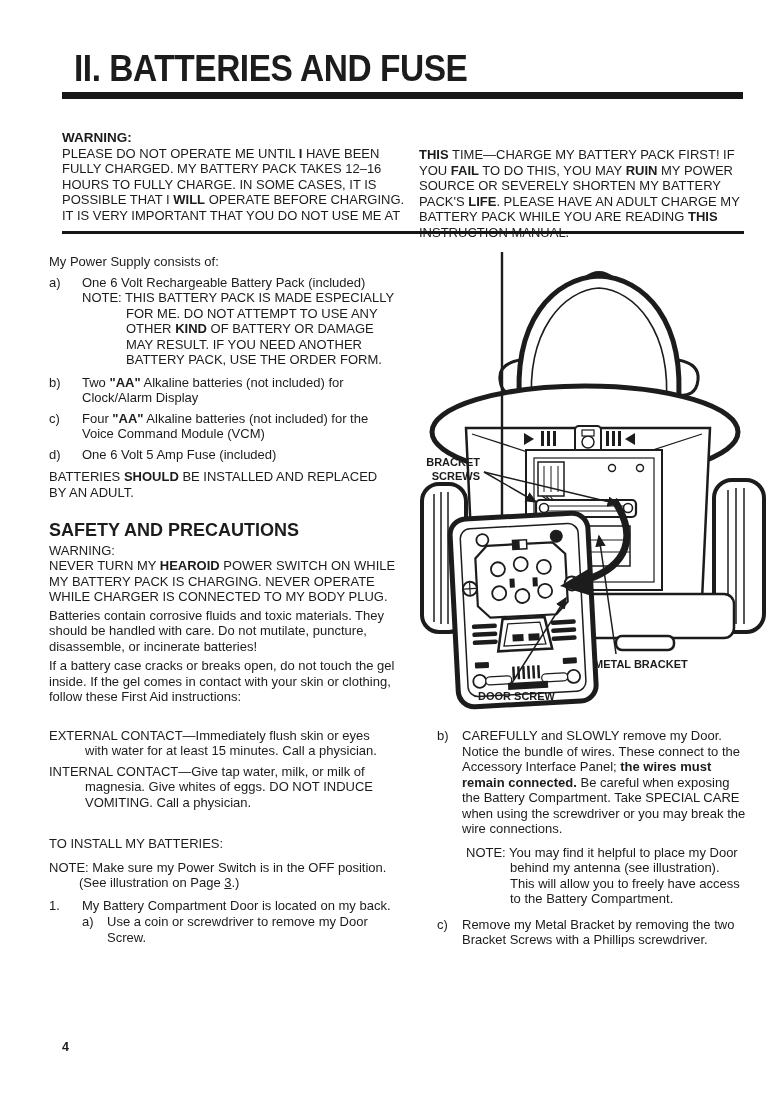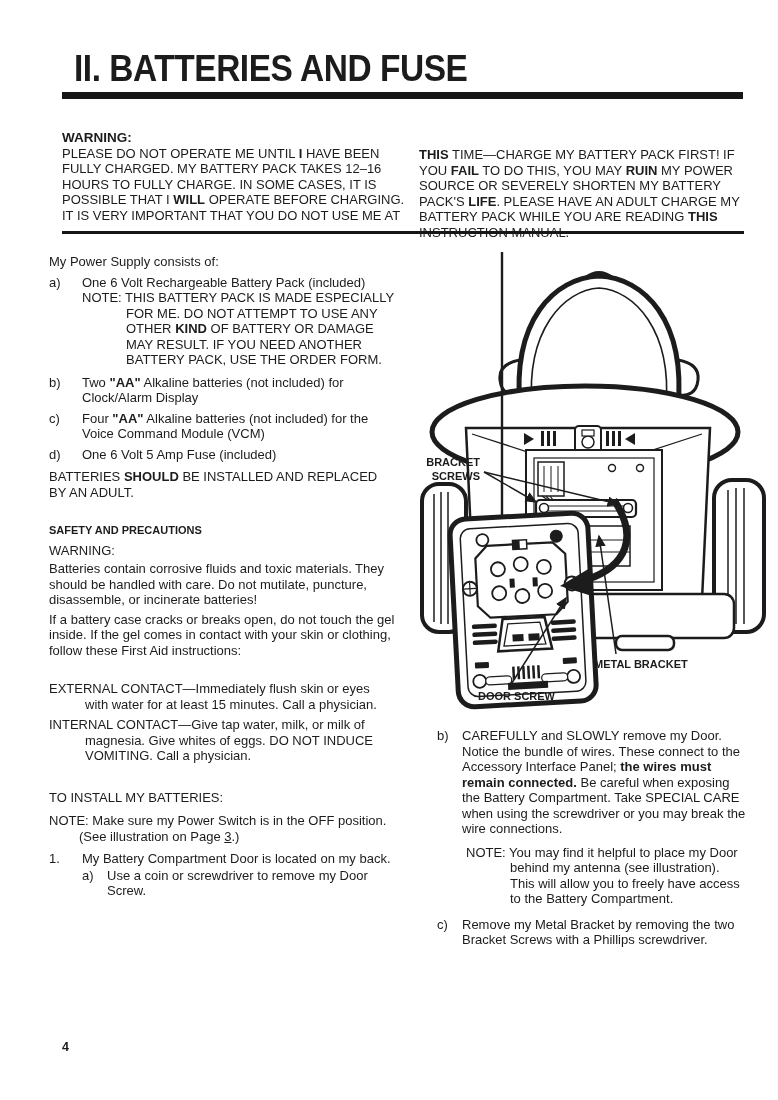--- a/index.html
+++ b/index.html
@@ -18,21 +18,21 @@
   
   .warn-band{position:absolute; left:62px; top:130px; width:682px;}
   .warn-cols{display:flex; gap:13px;}
   .warn-col{width:344px; font-size:13px; line-height:15.6px;}
   .warn-col.right{width:325px; padding-top:17px;}
   .warn-heading{font-weight:bold; font-size:13.5px; margin:0 0 2px 0;}
   .warn-col p{margin:0;}
   .warn-rule{position:absolute; left:62px; top:231px; width:682px; height:2.5px; background:#161616;}
   
   .body-txt{font-size:13px; line-height:15.5px;}
-  .sec-heading{font-size:11px; font-weight:bold; margin:0;}
+  .sec-heading{font-size:18px; font-weight:bold; margin:0;}
   .hang44{padding-left:44px; text-indent:-44px;}
   .hang36{padding-left:36px; text-indent:-36px;}
   .hang30{padding-left:30px; text-indent:-30px;}
   .ind33{margin-left:33px;}
   
   .col-left{position:absolute; left:49px; top:254px; width:347px;}
   .col-left p{margin:0;}
   .li{display:flex; margin-top:5px;}
   .li .m{width:33px; flex:none;}
   .li .t{flex:1;}
@@ -95,20 +95,21 @@
 
     <div class="li">
       <span class="m">d)</span>
       <span class="t">One 6 Volt 5 Amp Fuse (included)</span>
     </div>
 
     <p style="margin-top:7px">BATTERIES <b>SHOULD</b> BE INSTALLED AND REPLACED BY AN ADULT.</p>
 
     <p class="sec-heading" style="margin-top:23px">SAFETY AND PRECAUTIONS</p>
     <p style="margin-top:4px">WARNING:</p>
+    <p class="ind33">NEVER TURN MY <b>HEAROID</b> POWER SWITCH ON WHILE MY BATTERY PACK IS CHARGING. NEVER OPERATE WHILE CHARGER IS CONNECTED TO MY BODY PLUG.</p>
     <p style="margin-top:3px">Batteries contain corrosive fluids and toxic materials. They should be handled with care. Do not mutilate, puncture, disassemble, or incinerate batteries!</p>
 
     <p style="margin-top:4px">If a battery case cracks or breaks open, do not touch the gel inside. If the gel comes in contact with your skin or clothing, follow these First Aid instructions:</p>
     <p class="hang36" style="margin-top:23px">EXTERNAL CONTACT—Immediately flush skin or eyes with water for at least 15 minutes. Call a physician.</p>
     <p class="hang36" style="margin-top:5px">INTERNAL CONTACT—Give tap water, milk, or milk of magnesia. Give whites of eggs. DO NOT INDUCE VOMITING. Call a physician.</p>
 
     <p style="margin-top:26px">TO INSTALL MY BATTERIES:</p>
     <p class="hang30" style="margin-top:8px">NOTE: Make sure my Power Switch is in the OFF position. (See illustration on Page <u>3</u>.)</p>
 
     <div class="li" style="margin-top:7px">

